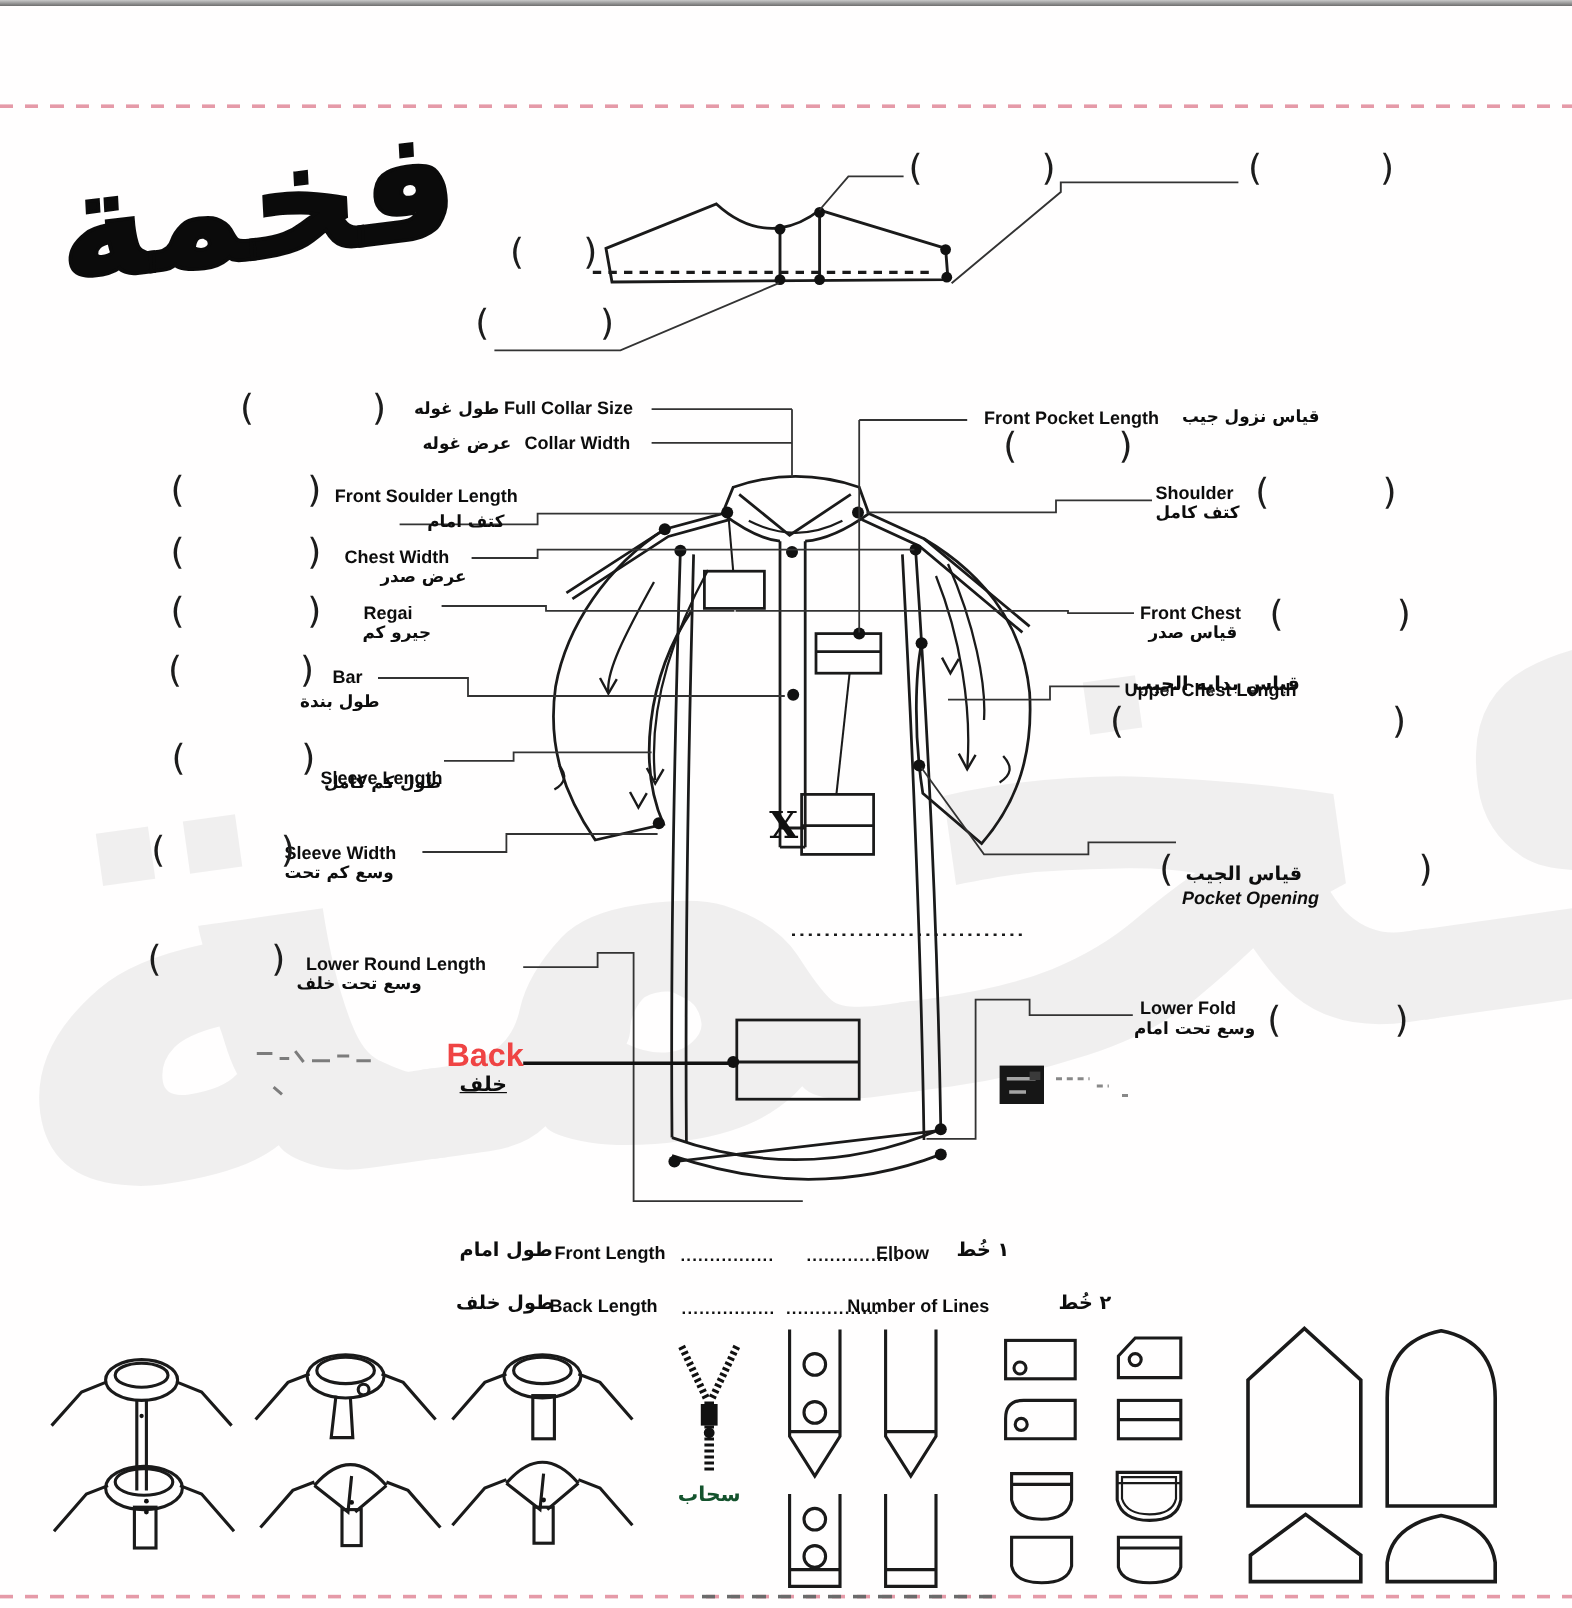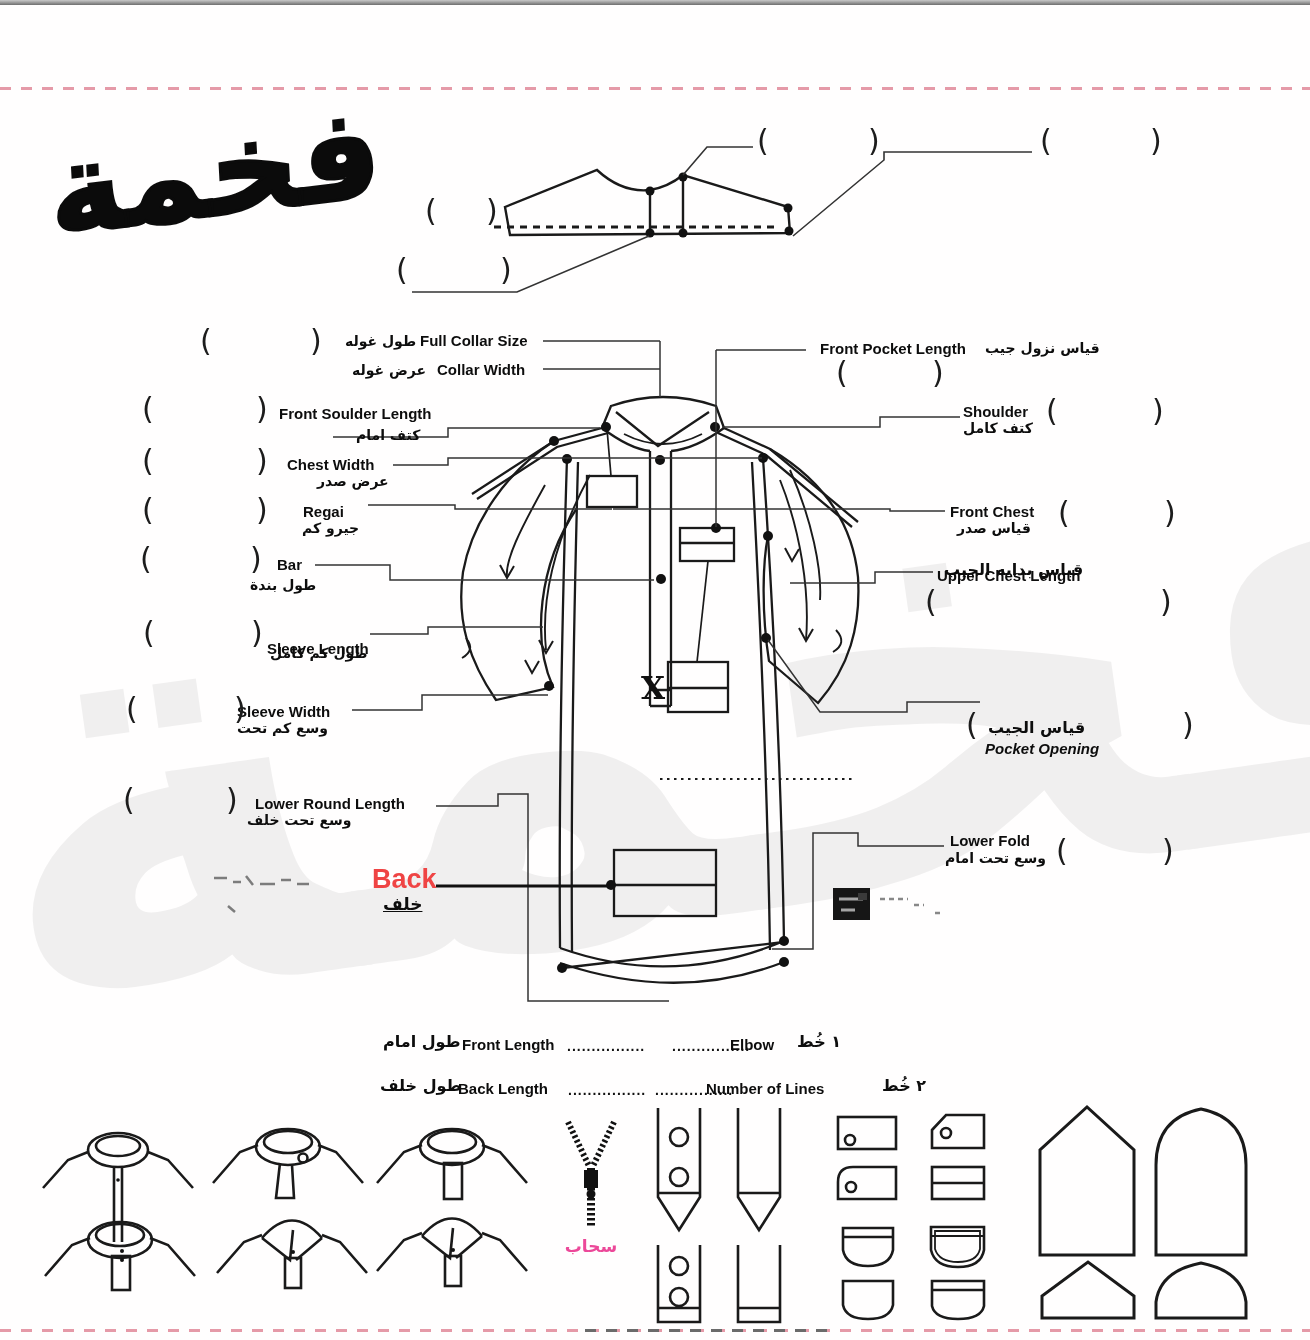--- a/index.html
+++ b/index.html
@@ -17,21 +17,21 @@
            background:repeating-linear-gradient(90deg,#6b6b6b 0 11px,transparent 11px 21px);}
   #logo{position:absolute;left:48px;top:96px;font:bold 126px "DejaVu Sans",sans-serif;color:#0b0b0b;
         transform:rotate(-7deg) skewX(-4deg);line-height:1.2;-webkit-text-stroke:3px #0b0b0b;direction:rtl;}
   #watermark{position:absolute;left:-30px;top:400px;font:bold 600px "DejaVu Sans",sans-serif;color:#000;
         opacity:0.055;transform:rotate(-8deg);line-height:1;direction:rtl;pointer-events:none;}
   #back-en{position:absolute;left:372px;top:864px;font:bold 27px "Liberation Sans",sans-serif;color:#ef4444;}
   #back-ar{position:absolute;left:383px;top:894px;font:bold 17px "DejaVu Sans",sans-serif;color:#0d0d0d;
         text-decoration:underline;direction:rtl;}
   #x-mark{position:absolute;left:641px;top:670px;font:bold 31px "DejaVu Serif",serif;color:#111;}
   #zip-label{position:absolute;left:556px;top:1236px;width:70px;text-align:center;
-        font:bold 17px "DejaVu Sans",sans-serif;color:#ec4899;direction:rtl;}
+        font:bold 17px "DejaVu Sans",sans-serif;color:#14532d;direction:rtl;}
   .big-ar{font-size:16px;}
   svg{position:absolute;left:0;top:0;}
 </style>
 </head>
 <body>
 
 <div id="canvas">
 
   <div id="top-bar"></div>
   <div class="pink-dash" style="top:87px;"></div>

